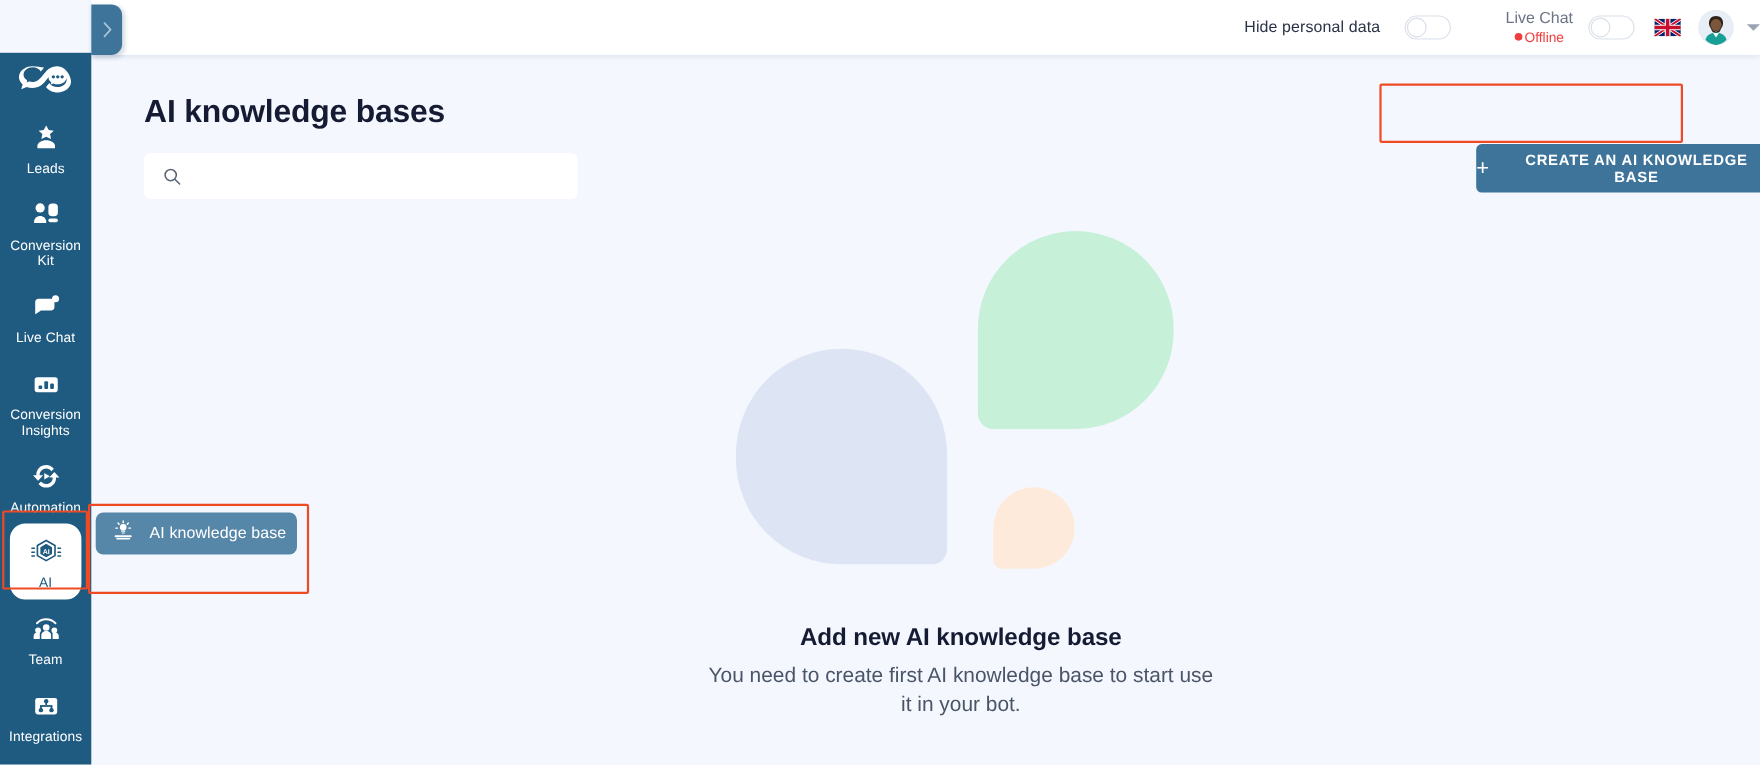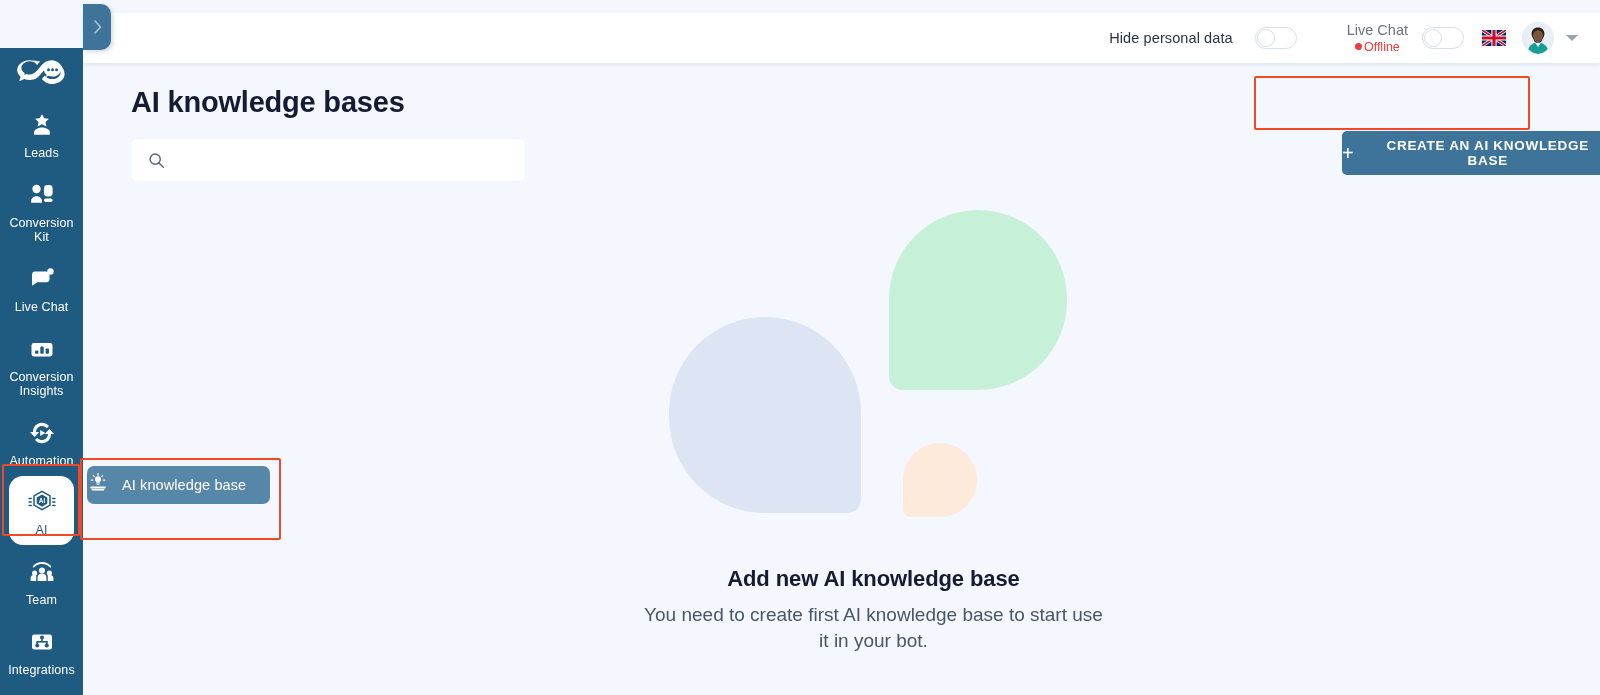--- a/index.html
+++ b/index.html
@@ -101,37 +101,37 @@
     width: 197px; height: 78px;
     background: #f4f7fd;
     z-index: 28;
   }
   #submenu-item {
     margin: 6px 10px 0 4px;
     height: 38px;
     background: #5787a8;
     border-radius: 7px;
     display: flex; align-items: center;
+    padding-left: 14px;
     cursor: pointer;
   }
   #submenu-item .sub-label {
     color: #ffffff;
     font-size: 14.5px;
     margin-left: 13px;
     letter-spacing: .1px;
   }
 
   
   #header {
     position: absolute;
-    left: 83px; top: 13px;
+    left: 83px; top: 0;
     width: 1517px; height: 50px;
     background: #ffffff;
     display: flex; align-items: center; justify-content: flex-end;
-    padding-right: 22px;
     box-shadow: 0 2px 4px rgba(120,140,170,.16);
     z-index: 20;
   }
   .hdr-group { display: flex; align-items: center; }
   .hdr-label {
     font-size: 14.5px; color: #2a3246;
     letter-spacing: .1px;
   }
   .livechat-block { text-align: center; line-height: 1.15; margin-right: 14px; }
   .livechat-title { font-size: 14.5px; color: #6a7485; }

